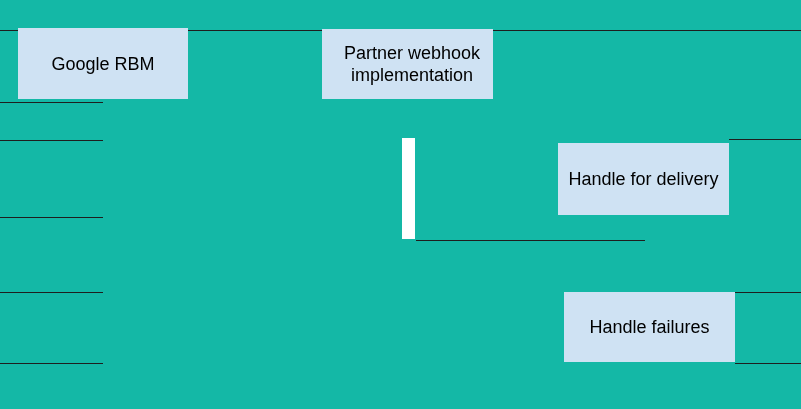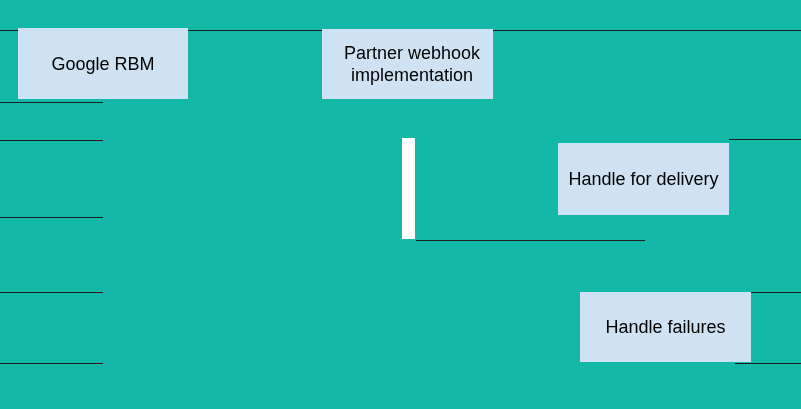--- a/index.html
+++ b/index.html
@@ -68,19 +68,19 @@
   </div>
 
   <div class="node" style="left:322px; top:29px;  width:171px; height:70px;padding-left:15px;">
     <span>Partner webhook implementation</span>
   </div>
 
   <div class="node" style="left:558px; top:143px; width:171px; height:72px;">
     <span>Handle for delivery</span>
   </div>
 
-  <div class="node" style="left:580px; top:292px; width:171px; height:70px;">
+  <div class="node" style="left:564px; top:292px; width:171px; height:70px;">
     <span>Handle failures</span>
   </div>
 
   <div class="activation-bar"></div>
 
 </div>
 
 </body></html>

